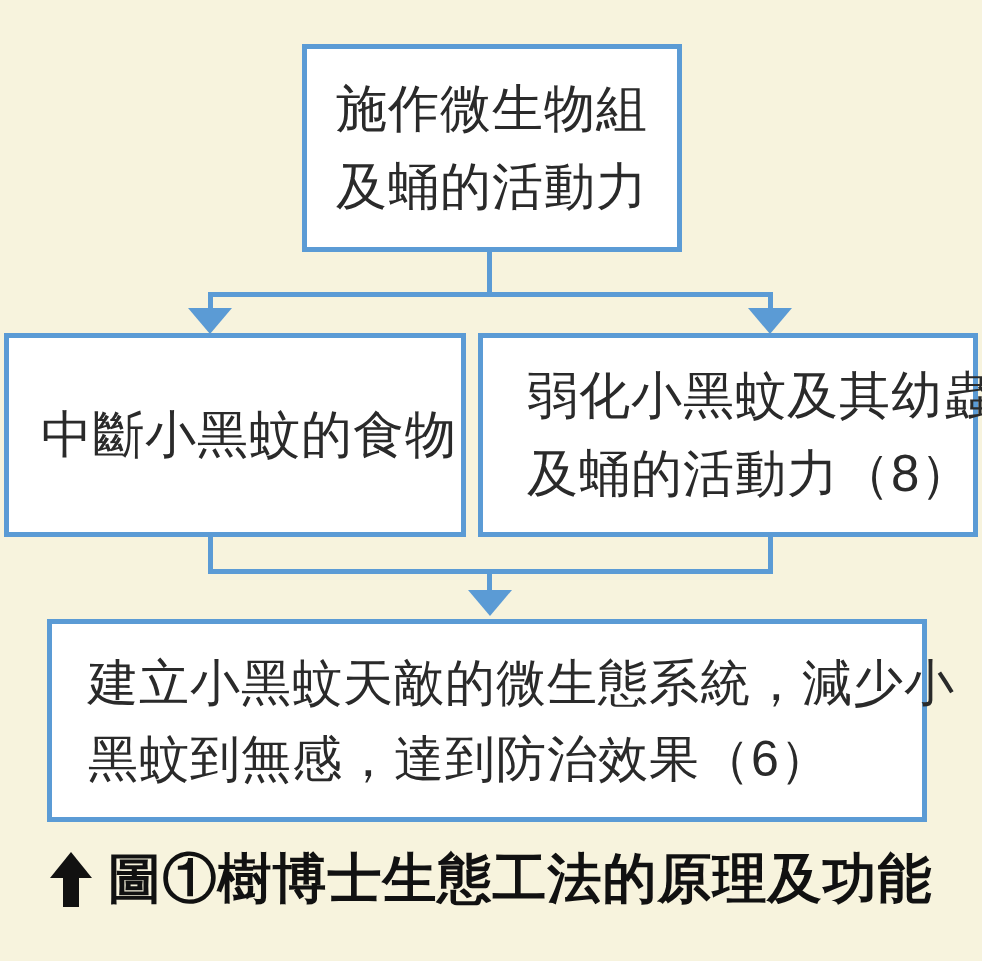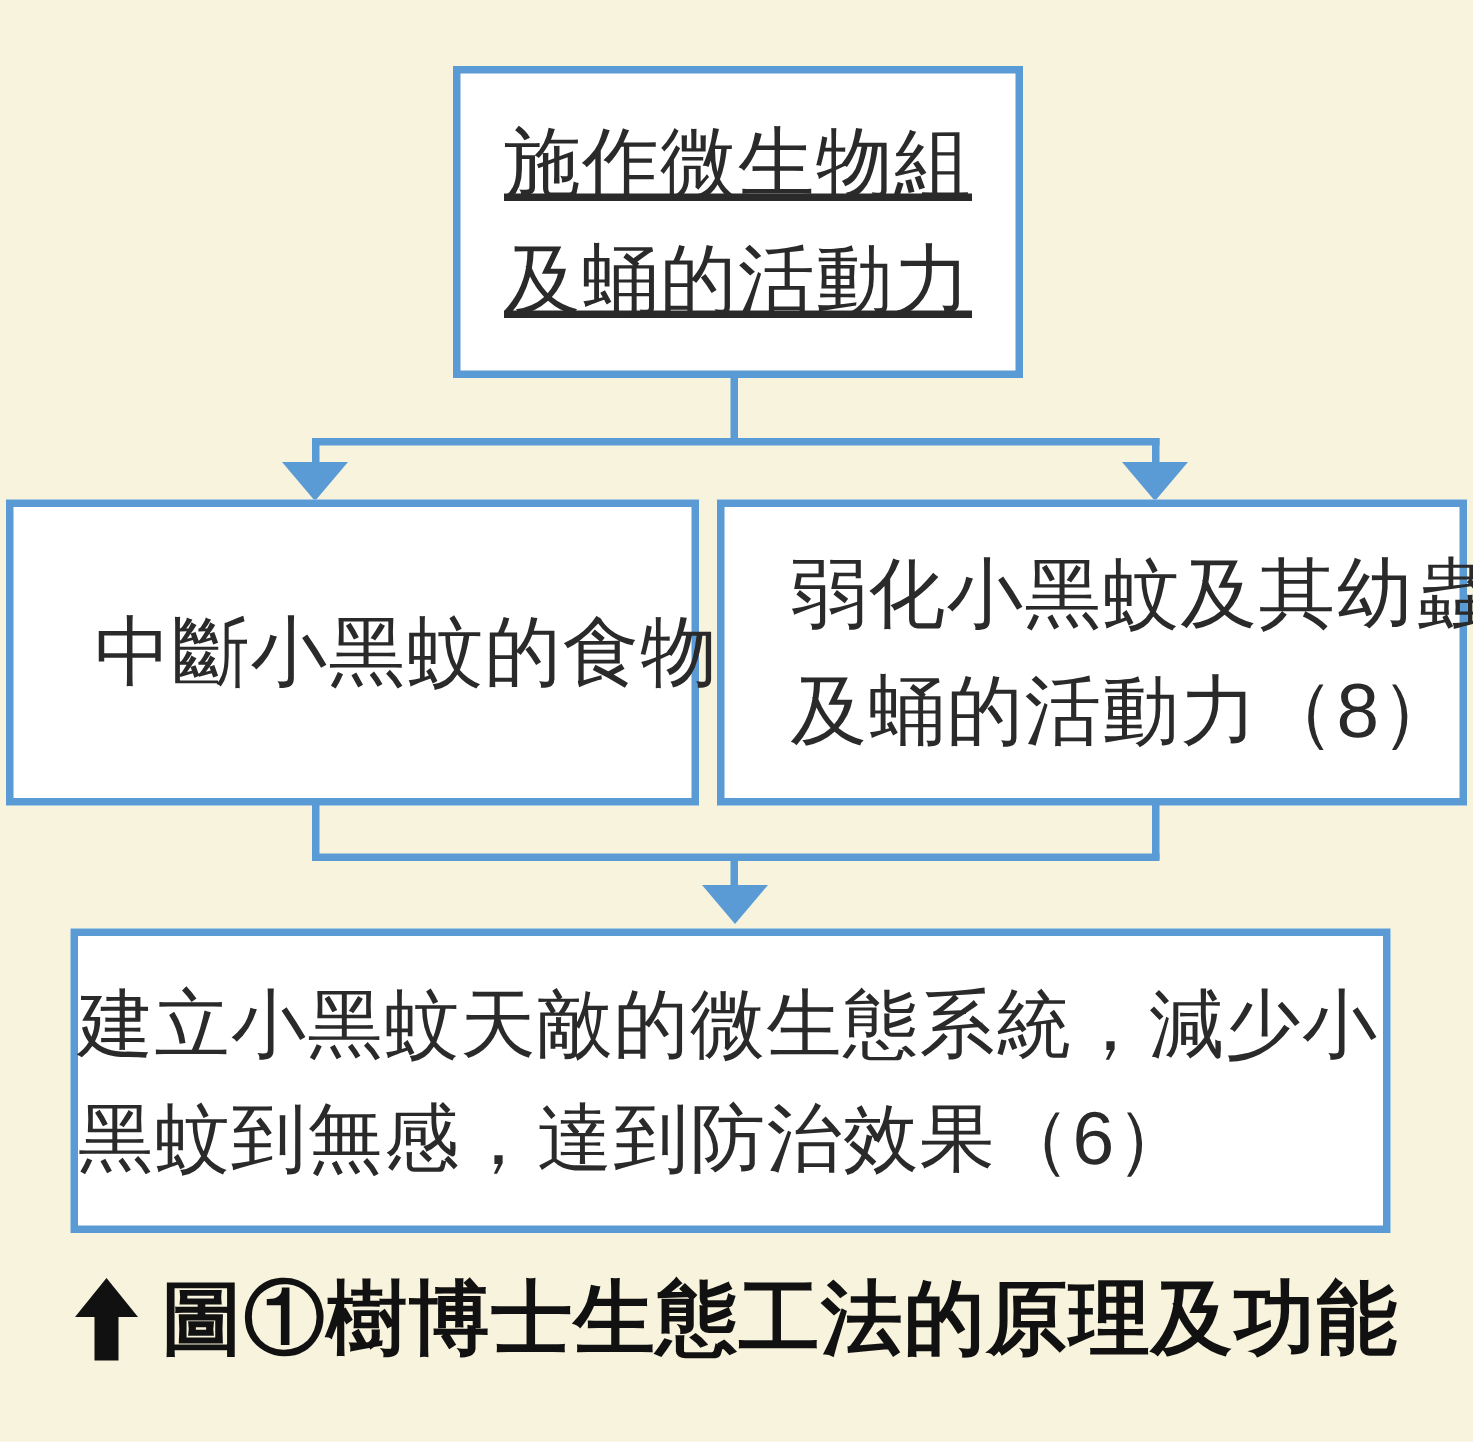--- a/index.html
+++ b/index.html
@@ -27,24 +27,24 @@
     display: flex;
     flex-direction: column;
     justify-content: center;
     color: var(--text);
     font-size: 51px;
     line-height: 78px;
     letter-spacing: 1px;
   }
   .node .tline { white-space: nowrap; }
 
-  #top-box    { left: 302px; top: 44px;  width: 380px; height: 208px; align-items: center; text-align: center; text-decoration: underline; }
-  #left-box   { left: 4px;   top: 333px; width: 462px; height: 204px; padding-left: 54px; }
+  #top-box    { left: 302px; top: 44px;  width: 380px; height: 208px; align-items: center; text-align: center; }
+  #left-box   { left: 4px;   top: 333px; width: 462px; height: 204px; padding-left: 32px; }
   #right-box  { left: 478px; top: 333px; width: 500px; height: 204px; padding-left: 44px; }
-  #bottom-box { left: 47px;  top: 619px; width: 880px; height: 203px; font-size: 50px; line-height: 76px; }
+  #bottom-box { left: 47px;  top: 619px; width: 880px; height: 203px; padding-left: 36px; font-size: 50px; line-height: 76px; }
 
   .cline { position: absolute; background: var(--accent); }
   
   #stem-top       { left: 487px; top: 250px; width: 5px;   height: 46px; }
   #hline-top      { left: 208px; top: 292px; width: 565px; height: 5px;  }
   #stub-top-left  { left: 208px; top: 292px; width: 5px;   height: 22px; }
   #stub-top-right { left: 768px; top: 292px; width: 5px;   height: 22px; }
   
   #stub-bot-left  { left: 208px; top: 535px; width: 5px;   height: 38px; }
   #stub-bot-right { left: 768px; top: 535px; width: 5px;   height: 38px; }

